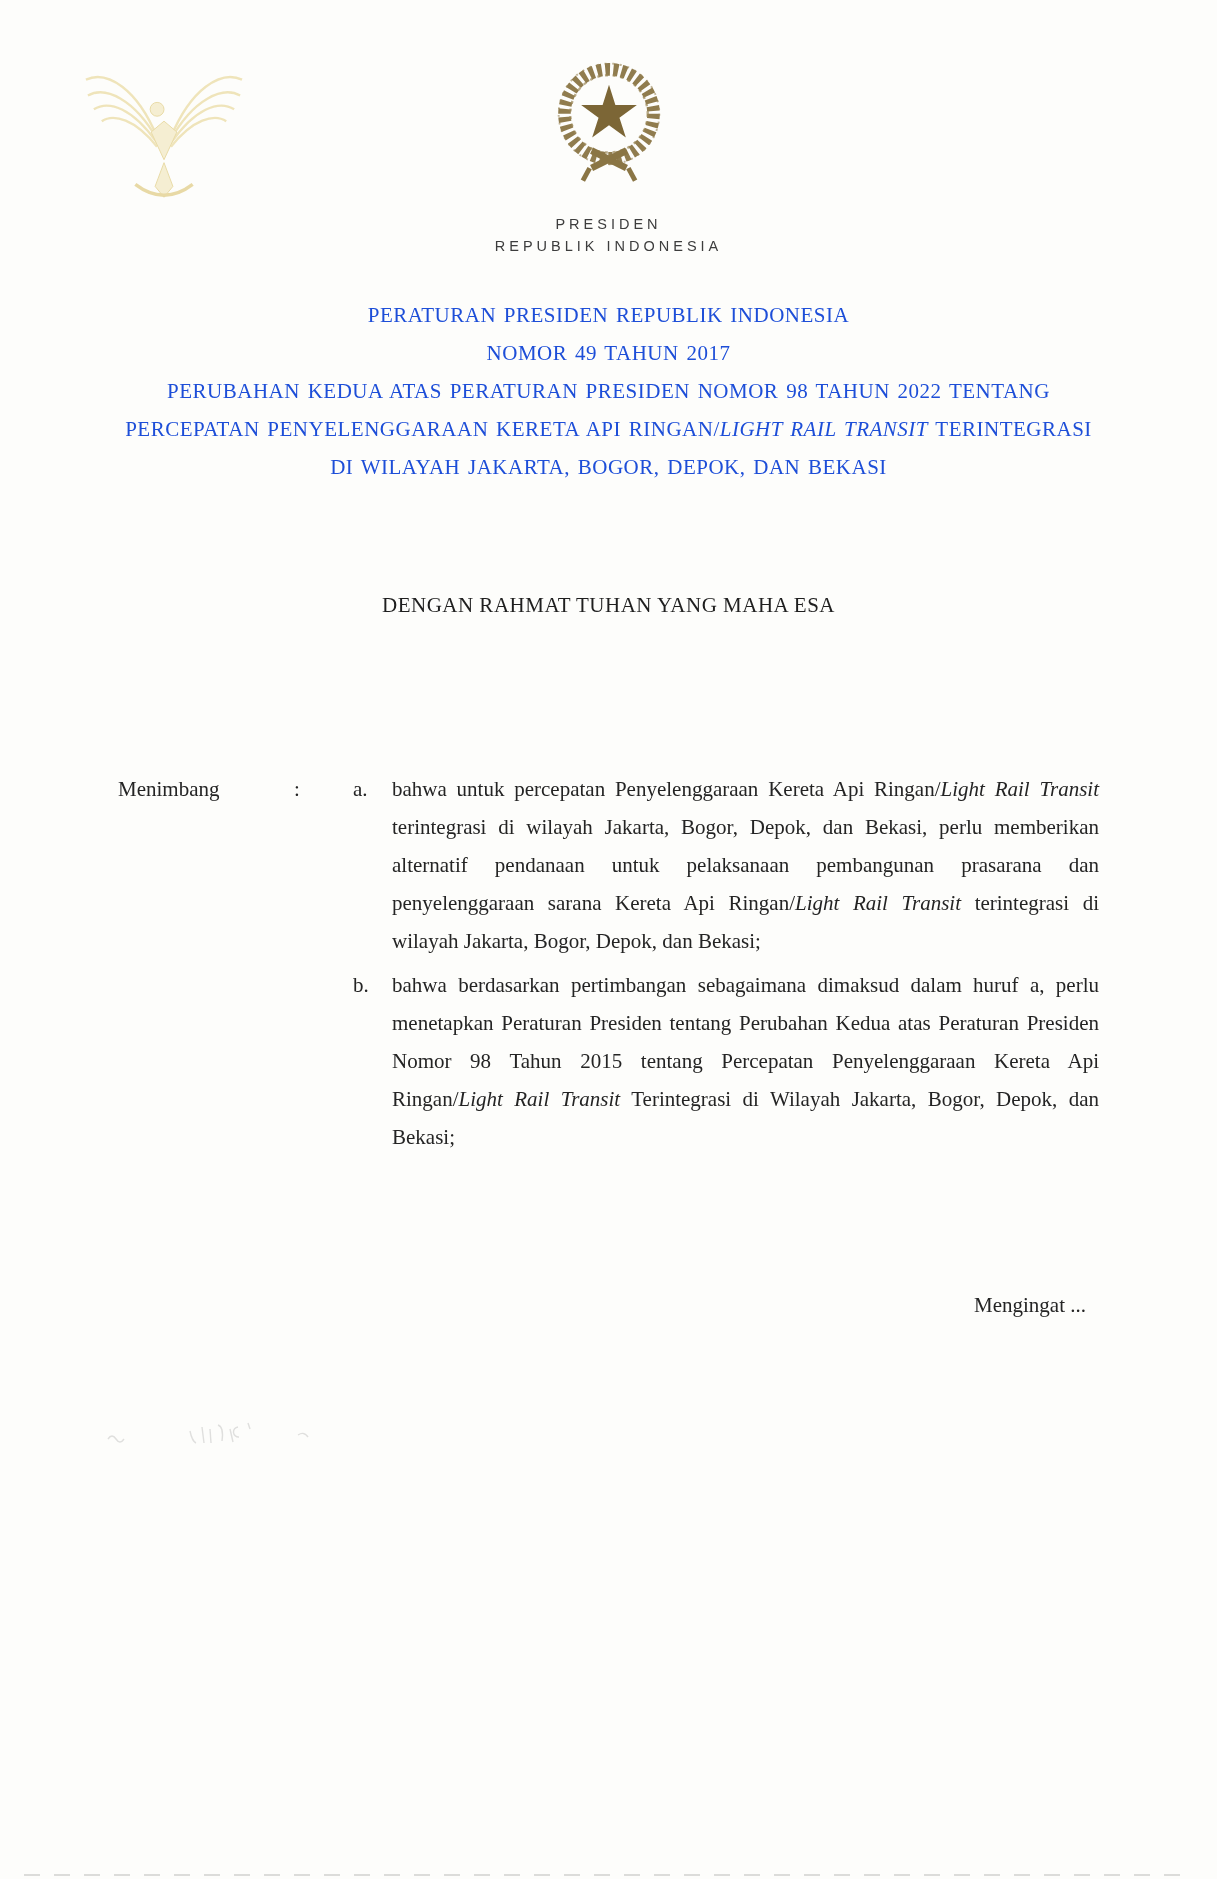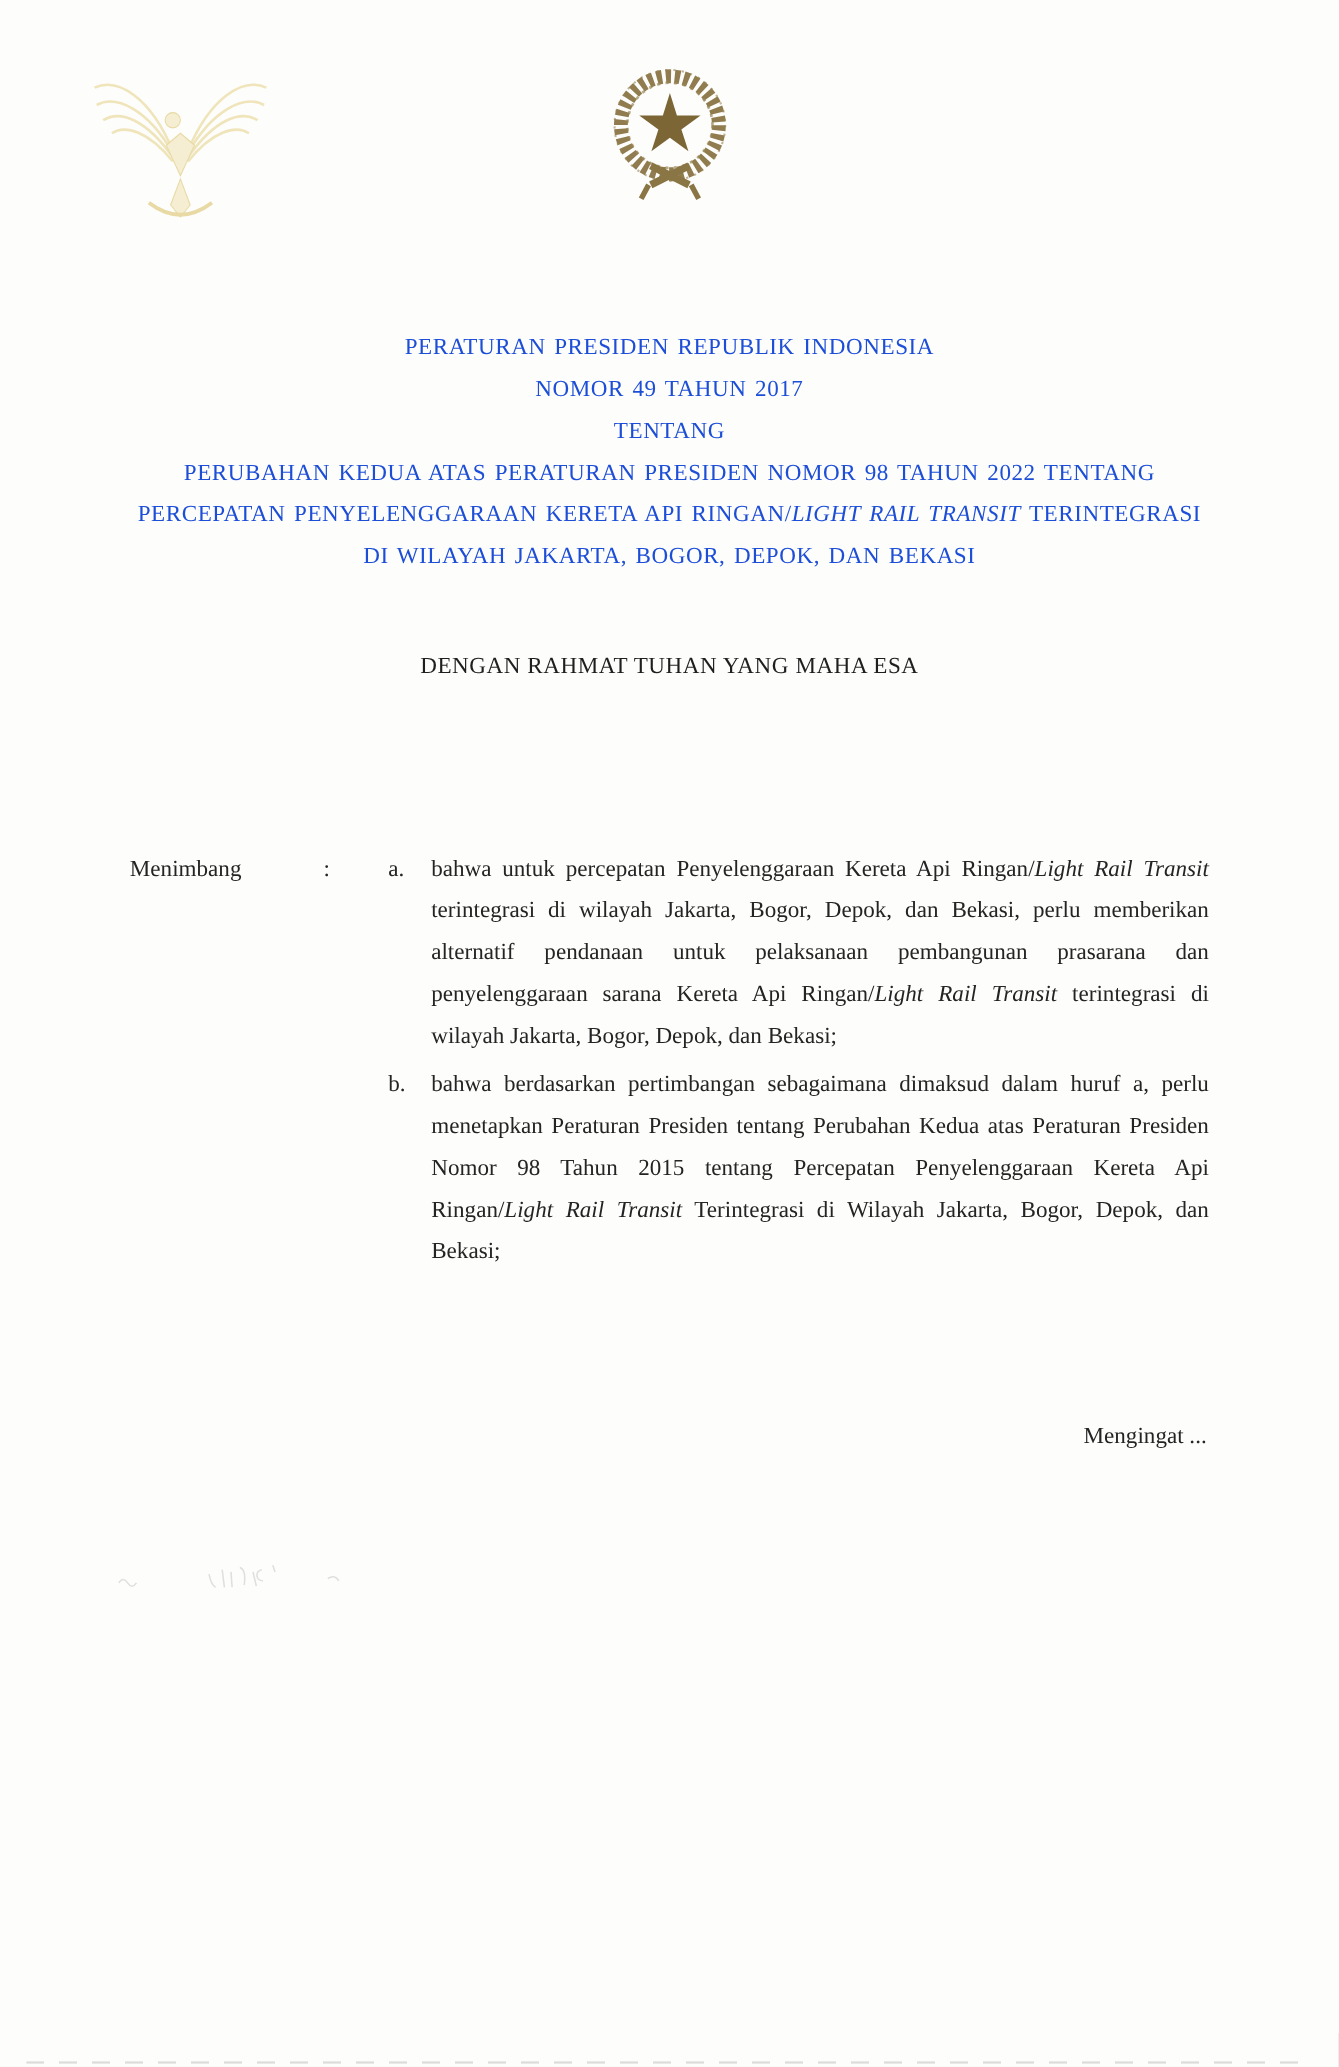--- a/index.html
+++ b/index.html
@@ -72,21 +72,21 @@
     align-items:start;
   }
   .consider-item + .consider-item { margin-top:6px; }
   .consider-text {
     text-align:justify;
     hyphens:none;
   }
   .it { font-style:italic; }
 
   .catchword {
-    position:absolute; top:1286px; right:120px;
+    position:absolute; top:1286px; right:131px;
     font-size:21px; line-height:38px;
     color:#242424;
   }
 
   
   .pencil-marks {
     position:absolute; left:100px; top:1415px;
     opacity:.5; filter:blur(.5px);
   }
   .scan-edge {
@@ -134,25 +134,28 @@
 
       <g stroke="#8a7544" fill="none">
         <path d="M47,104 L83,122" stroke-width="7"></path>
         <path d="M83,104 L47,122" stroke-width="7"></path>
         <path d="M45,122 l-7,13" stroke-width="5"></path>
         <path d="M85,122 l7,13" stroke-width="5"></path>
       </g>
     </svg>
   </div>
 
+  <div class="letterhead">
+    <div>PRESIDEN</div>
+    <div>REPUBLIK INDONESIA</div>
+  </div>
 
   <div class="titleblock">
     <div>PERATURAN PRESIDEN REPUBLIK INDONESIA</div>
     <div>NOMOR 49 TAHUN 2017</div>
-    <div>TENTANG</div>
     <div><span>PERUBAHAN KEDUA ATAS PERATURAN PRESIDEN NOMOR 98 TAHUN 2022 TENTANG PERCEPATAN PENYELENGGARAAN KERETA API RINGAN/</span><span class="it">LIGHT RAIL TRANSIT</span><span> TERINTEGRASI DI WILAYAH JAKARTA, BOGOR, DEPOK, DAN BEKASI</span></div>
   </div>
 
   <div class="invocation">DENGAN RAHMAT TUHAN YANG MAHA ESA</div>
 
   <div class="considering">
     <div>Menimbang</div>
     <div>:</div>
     <div>
       <div class="consider-item">

